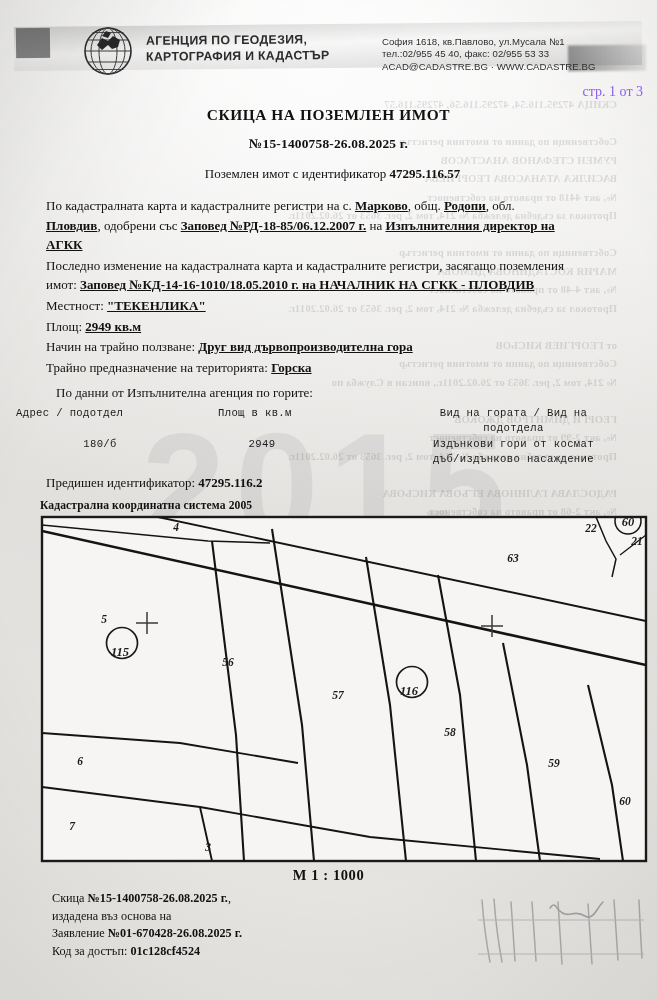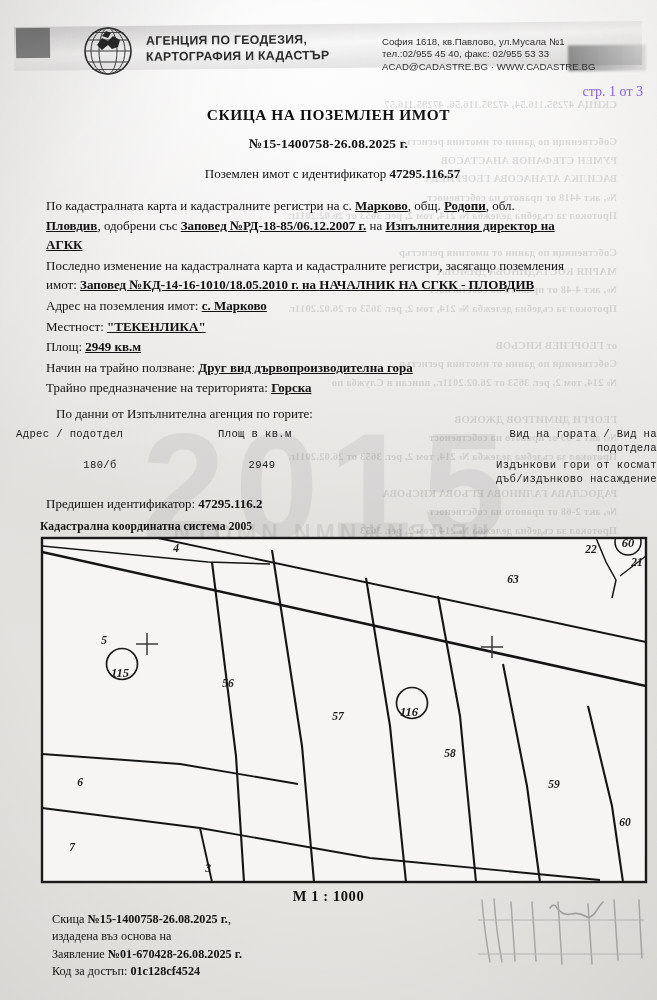--- a/index.html
+++ b/index.html
@@ -100,21 +100,21 @@
   
   .iag { margin: 8px 0 0 10px; font-size:13px; }
   .ftab {
     margin-top:4px; width:100%; border-collapse:collapse;
     font-family:"Liberation Mono", monospace; font-size:10.6px; letter-spacing:.35px;
     color:#1a1a1a;
   }
   .ftab td { vertical-align:top; padding:1px 0; line-height:14.4px; }
   .c1 { width:200px; padding-left:16px !important; }
   .c2 { width:170px; text-align:left; padding-left:18px !important; }
-  .c3 { text-align:right; }
+  .c3 { text-align:center; }
   .c1v { text-align:center; width:200px; }
   .c2v { text-align:center; width:170px; padding-right:46px !important;}
 
   .kv { margin: 6px 46px 0 46px; font-size:13px; line-height:20px; }
   .kv b { font-weight:700; }
   .ccs { margin: 6px 0 3px 40px; font-size:11.6px; font-weight:700; letter-spacing:.1px;}
 
   
   .mapwrap { position:relative; margin:0 8px 0 40px; height:348px; }
   .mapwrap svg { display:block; }
@@ -224,23 +224,20 @@
       <span class="ln"><b>АГКК</b></span>
     </p>
 
     <p>
       <span class="ln">Последно изменение на кадастралната карта и кадастралните регистри, засягащо поземления</span>
       <span class="ln">
         <span>имот: </span><b>Заповед №КД-14-16-1010/18.05.2010 г.</b><b> на </b><b>НАЧАЛНИК НА СГКК - ПЛОВДИВ</b>
       </span>
     </p>
 
-    <p>
-      <span>Адрес на поземления имот: </span><b>с. Марково</b>
-    </p>
     <p>
       <span>Местност: </span><b>"ТЕКЕНЛИКА"</b>
     </p>
     <p>
       <span>Площ: </span><b>2949 кв.м</b>
     </p>
     <p>
       <span>Начин на трайно ползване: </span><b>Друг вид дървопроизводителна гора</b>
     </p>
     <p>

